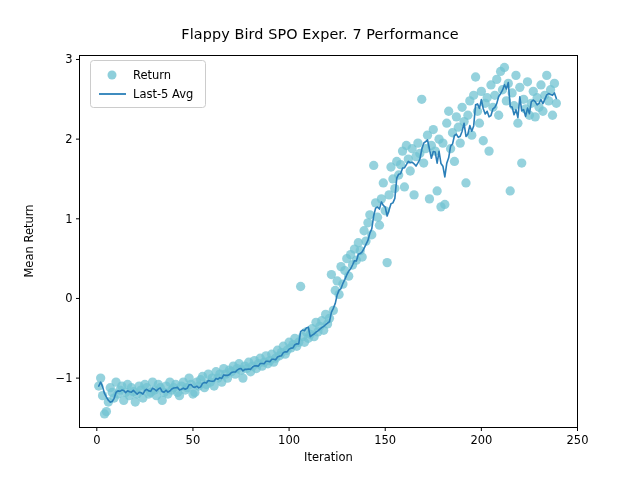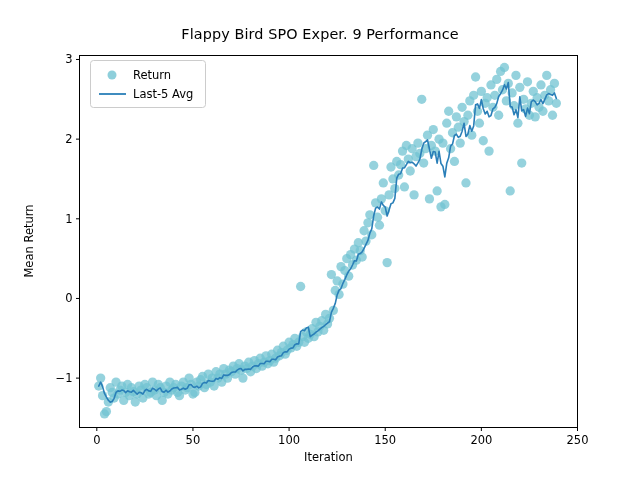--- a/index.html
+++ b/index.html
@@ -48,21 +48,21 @@
     font-family: "DejaVu Sans", sans-serif;
     font-size: 11.5px;
     fill: #000000;
   }
 </style>
 </head>
 <body>
 
 <div id="figure">
 
-  <div id="chart-title">Flappy Bird SPO Exper. 9 Performance</div>
+  <div id="chart-title">Flappy Bird SPO Exper. 7 Performance</div>
 
   <svg id="plot-svg" width="640" height="480">
 
     <rect id="axes-frame" x="79.5" y="55.5" width="498" height="372" fill="#ffffff" stroke="#000000" stroke-width="1"></rect>
 
     <g id="x-ticks">
         <line x1="96.8050193050193" y1="427.5" x2="96.8050193050193" y2="431" stroke="#000000" stroke-width="1"></line>
         <text x="96.8050193050193" y="443.5" text-anchor="middle" class="tick-label">0</text>
         <line x1="192.94401544401543" y1="427.5" x2="192.94401544401543" y2="431" stroke="#000000" stroke-width="1"></line>
         <text x="192.94401544401543" y="443.5" text-anchor="middle" class="tick-label">50</text>

